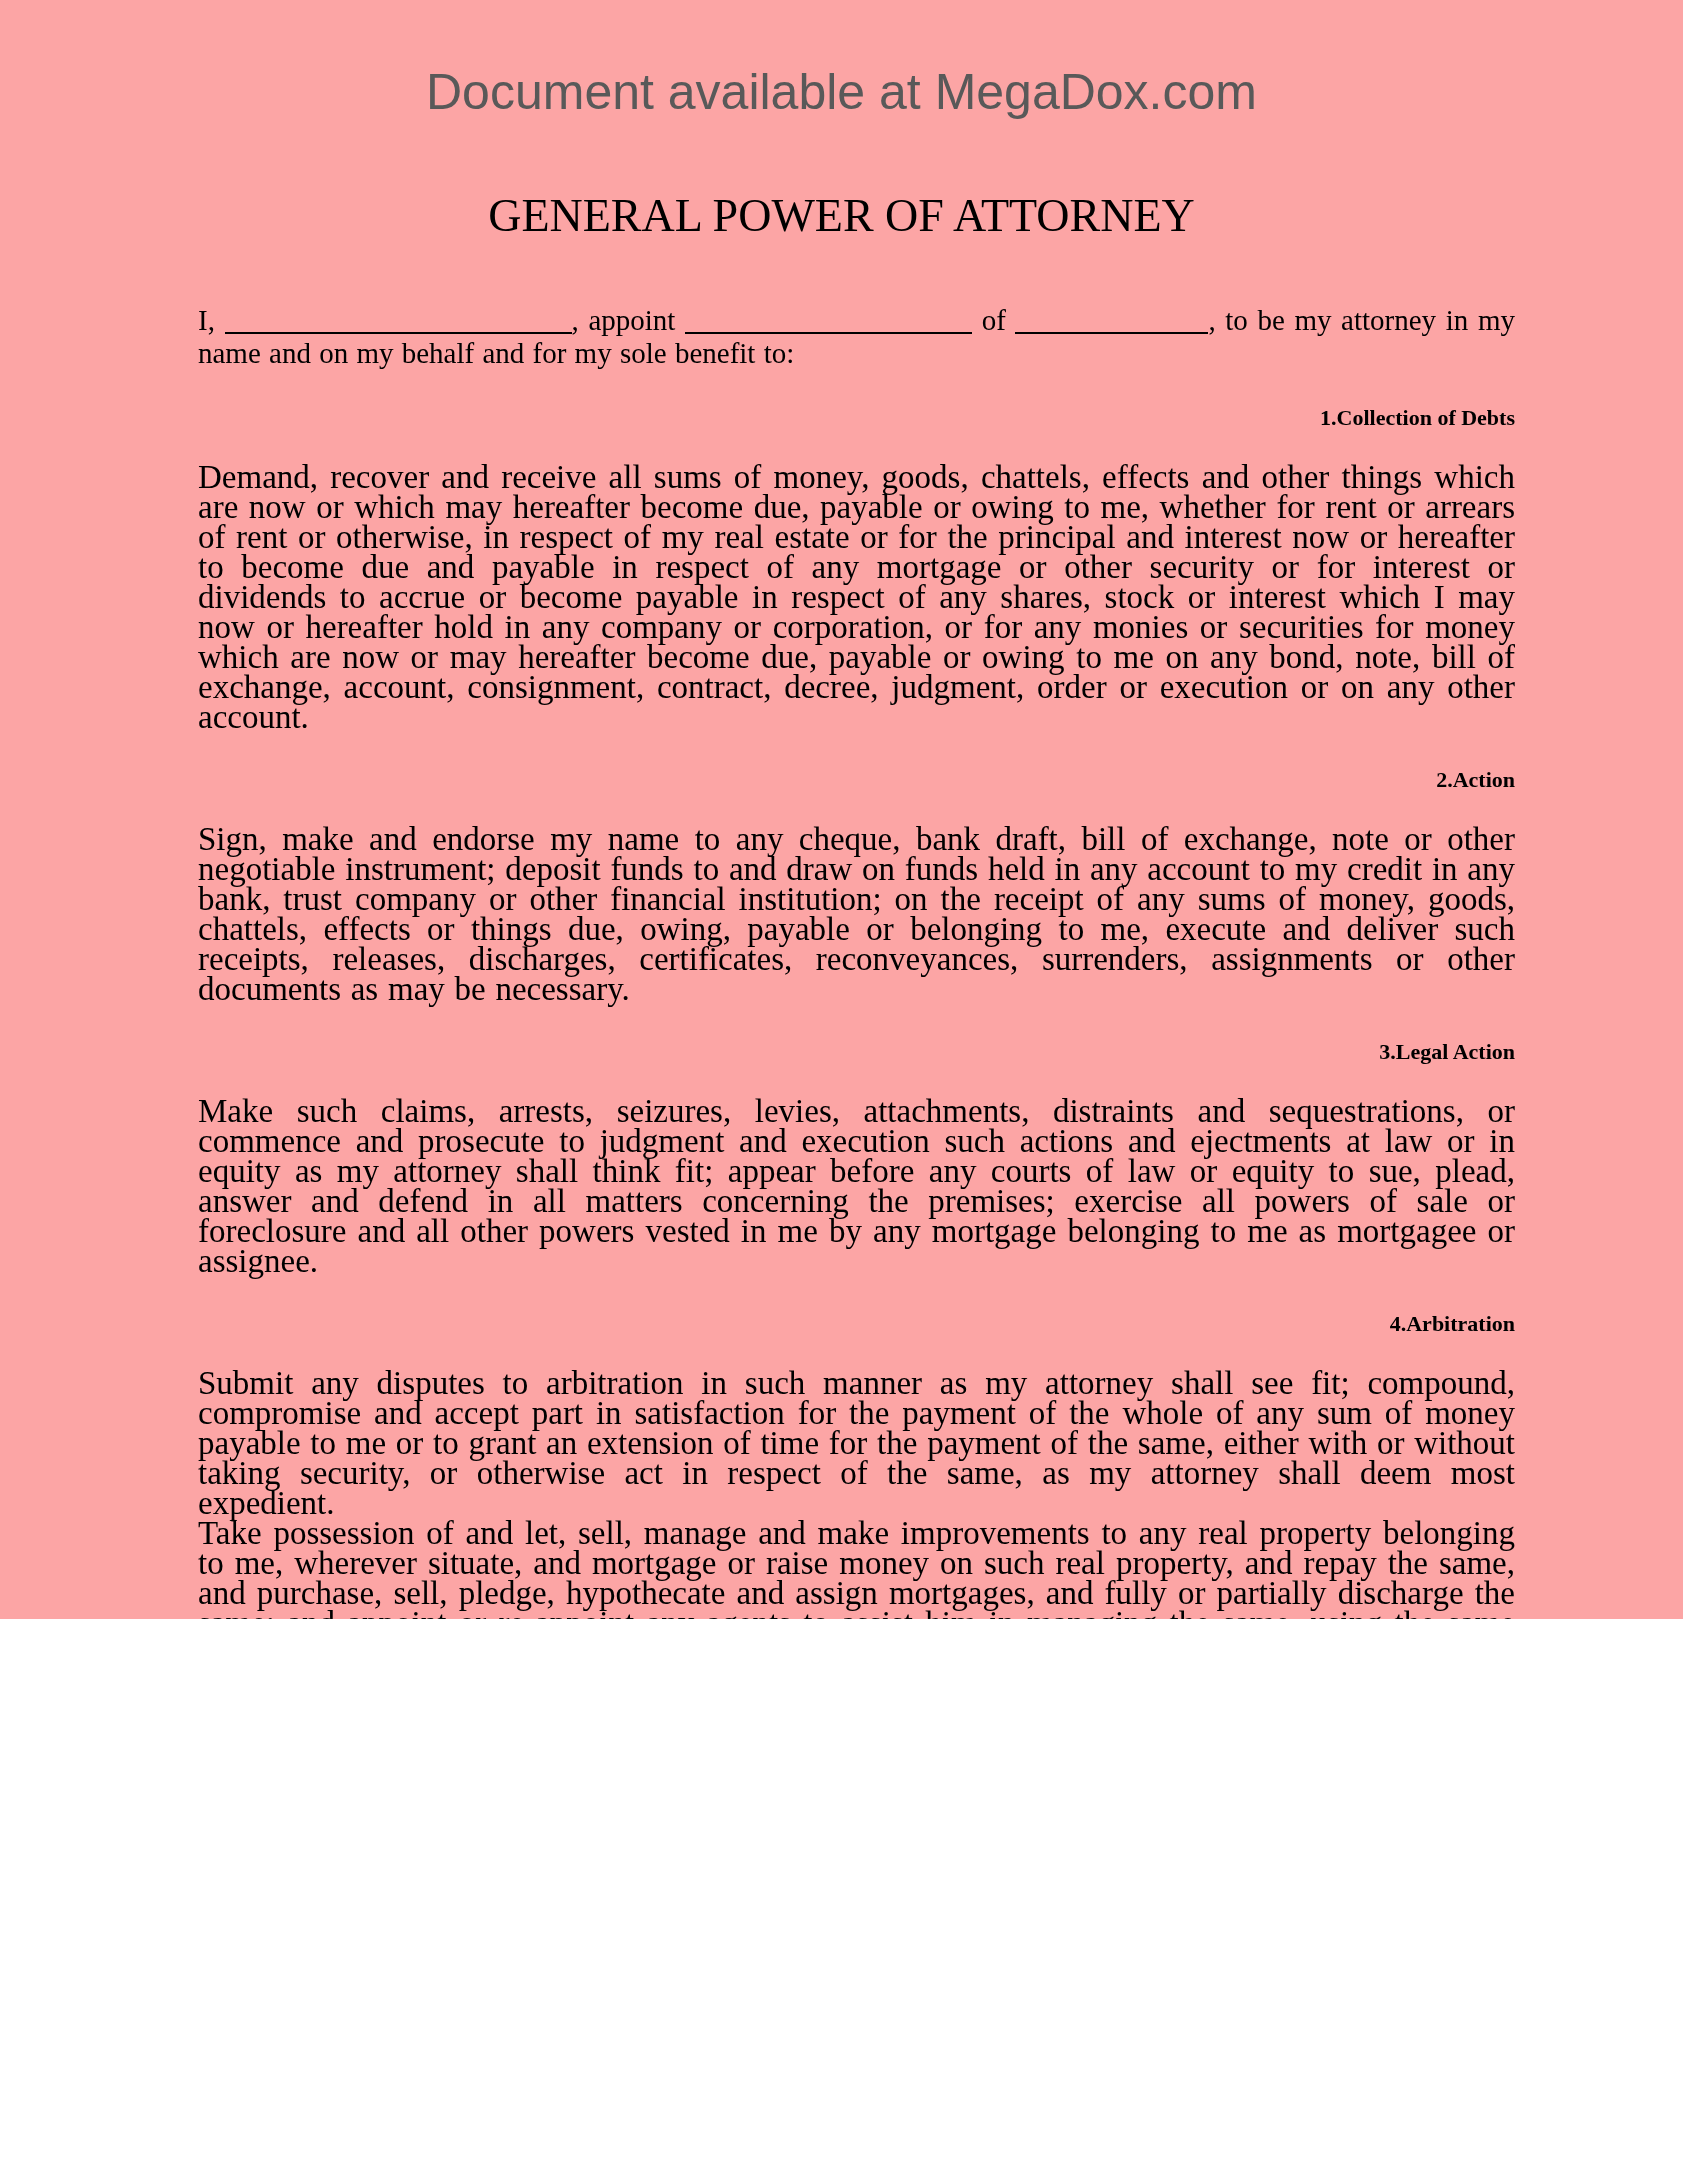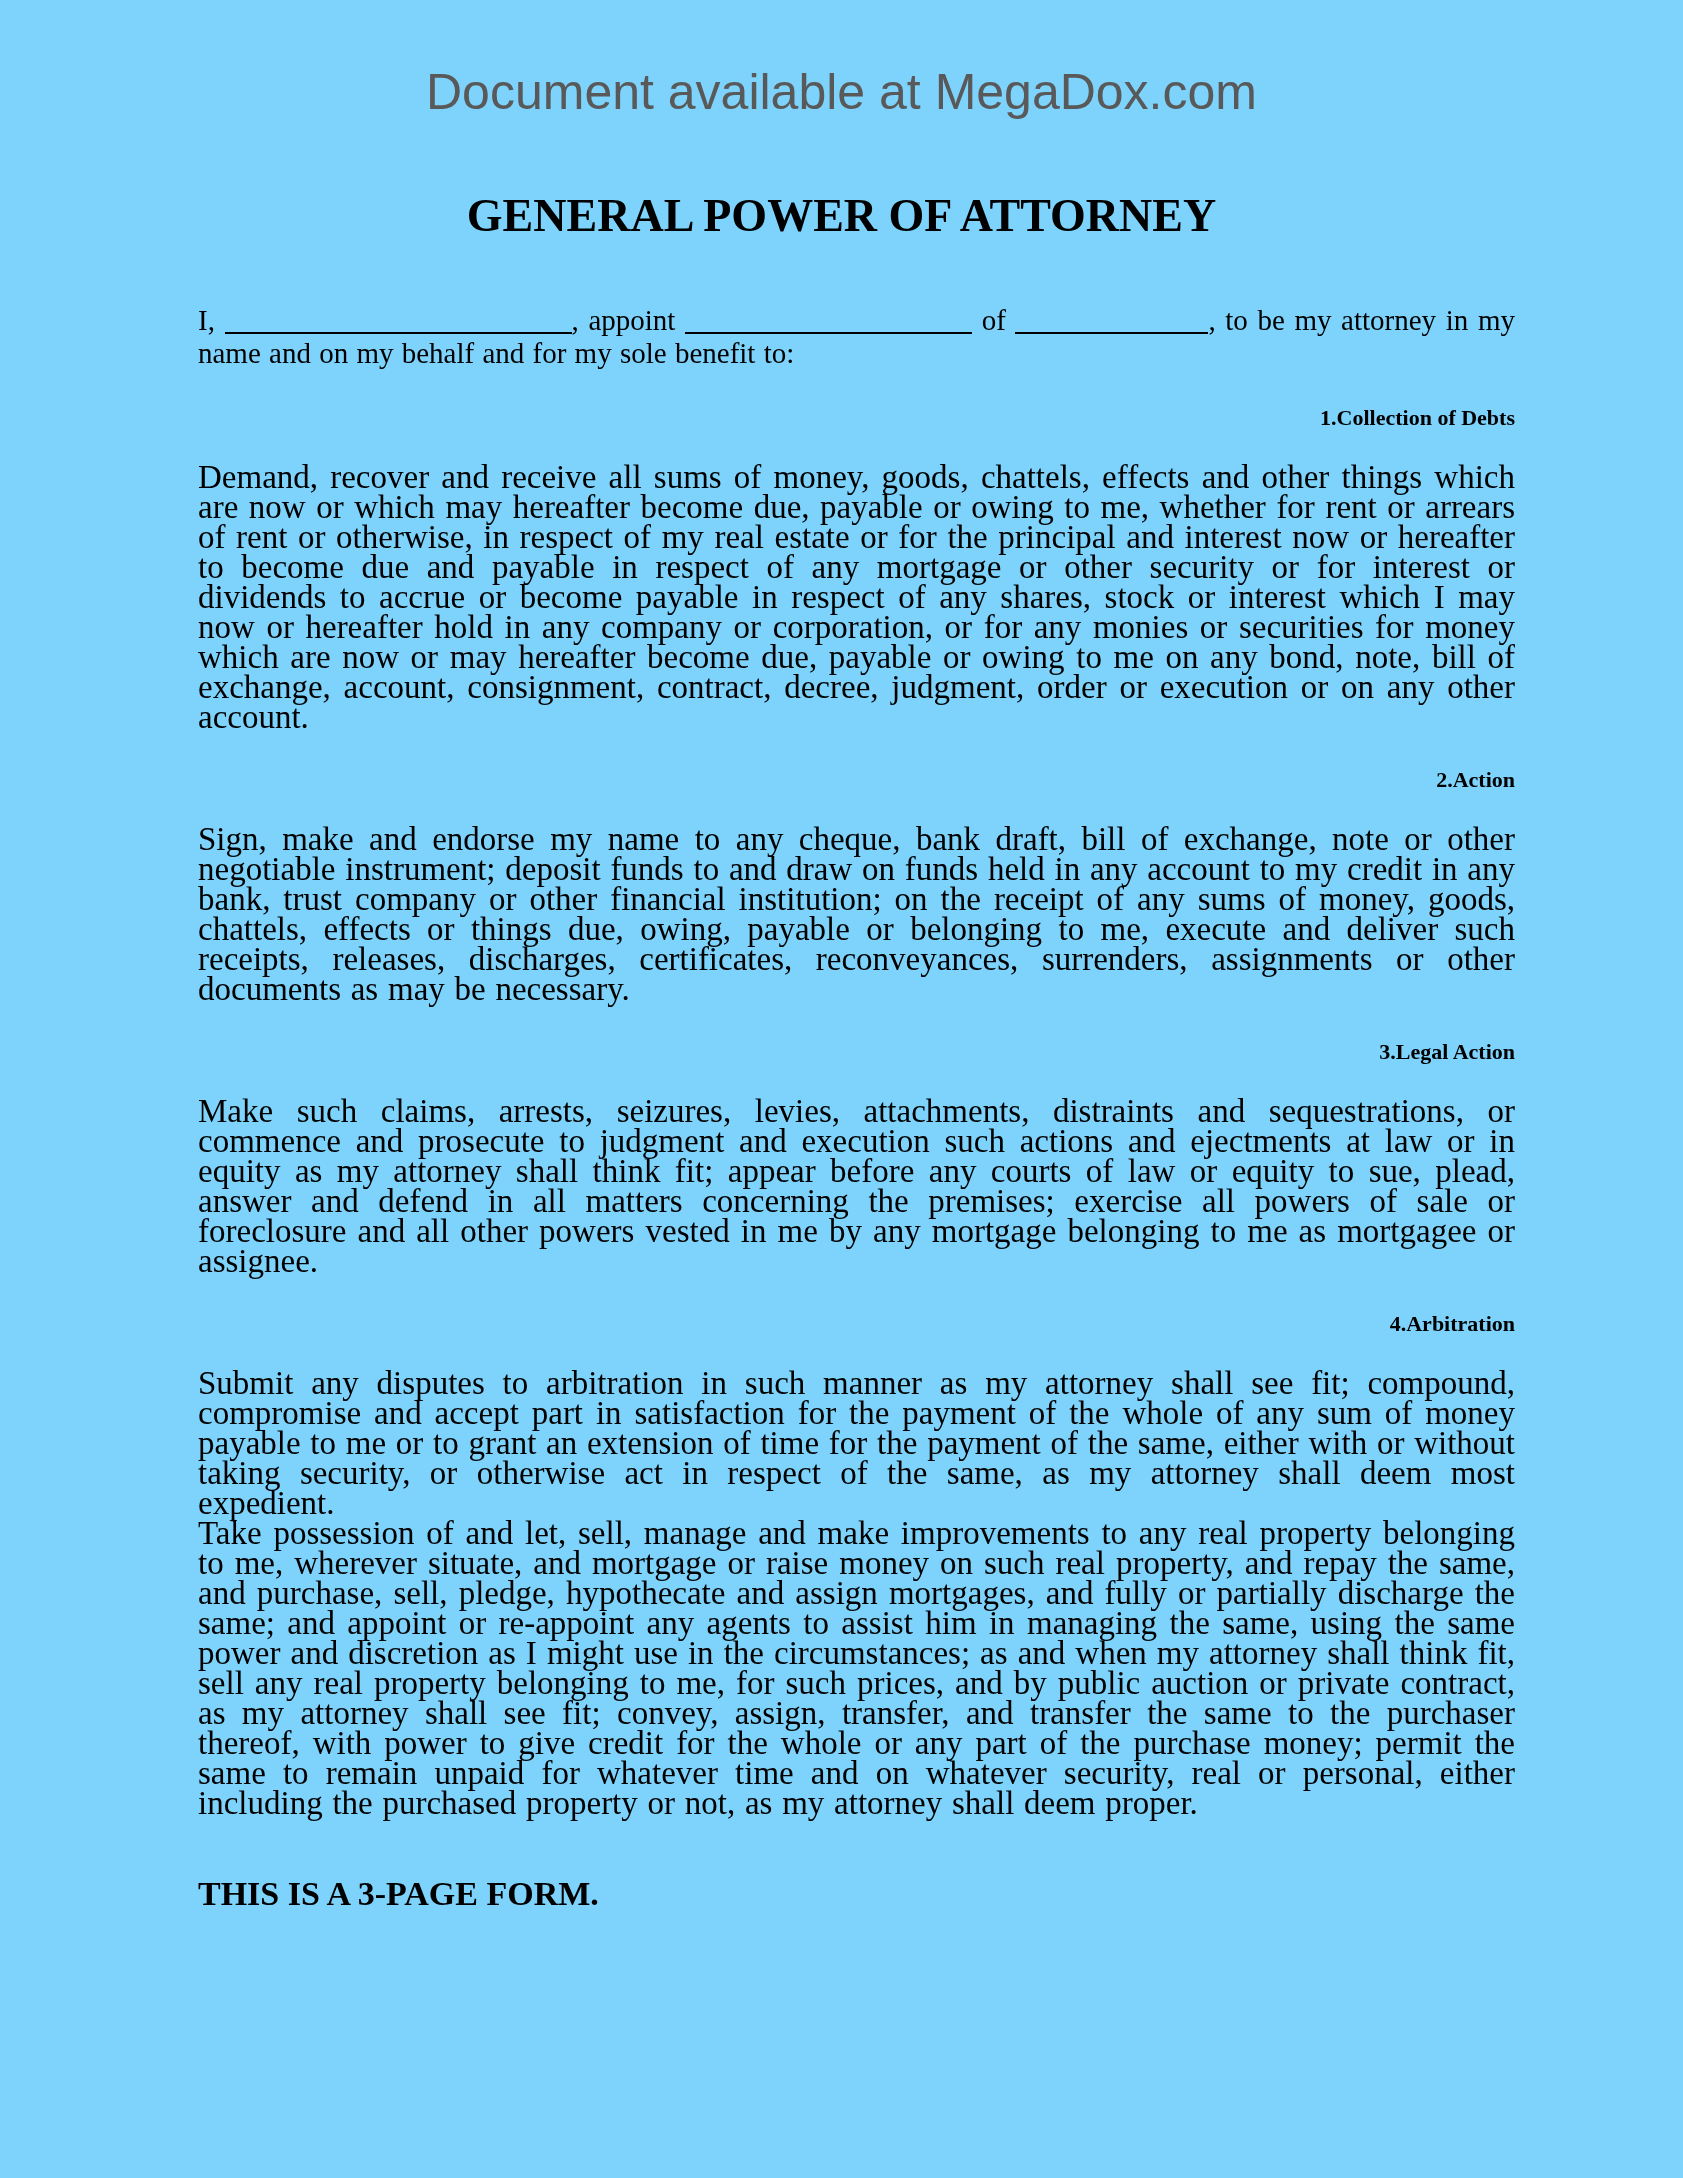--- a/index.html
+++ b/index.html
@@ -3,22 +3,22 @@
 <meta charset="utf-8">
 <style>
   html, body {
     margin: 0;
     padding: 0;
     background: #ffffff;
   }
   .page {
     position: relative;
     width: 1683px;
-    height: 2178px;
-    background: #7dd3fc;
+    height: 1619px;
+    background: #fca5a5;
     color: #000000;
     font-family: "Liberation Serif", serif;
     overflow: hidden;
   }
   .watermark {
     position: absolute;
     top: 65px;
     left: 0;
     width: 1683px;
     text-align: center;
@@ -30,21 +30,21 @@
   }
   .doc-title {
     position: absolute;
     top: 191px;
     left: 0;
     width: 1683px;
     margin: 0;
     text-align: center;
     font-size: 46px;
     line-height: 50px;
-    font-weight: bold;
+    font-weight: normal;
     letter-spacing: 0px;
     white-space: nowrap;
   }
   .content {
     position: absolute;
     left: 198px;
     top: 291px;
     width: 1317px;
   }
   .intro {

